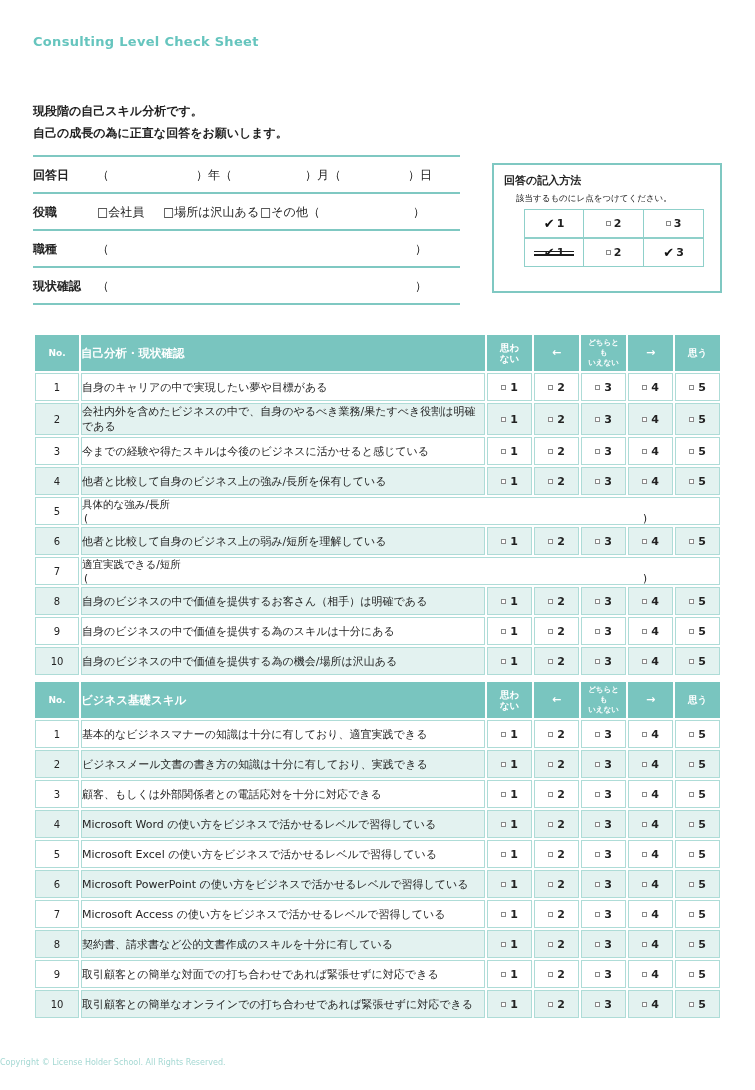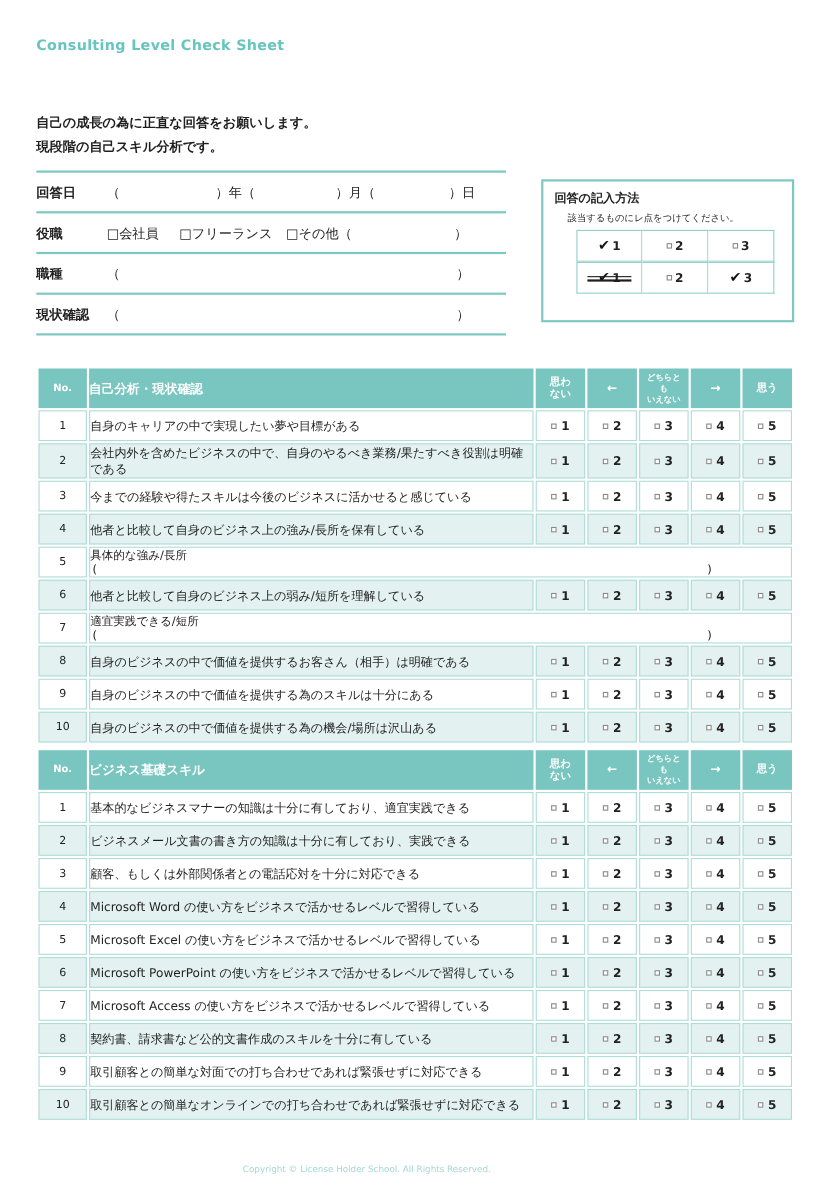--- a/index.html
+++ b/index.html
@@ -48,44 +48,44 @@
   .check-table td { background:#fff; border:1.5px solid #aedcd7; height:28px; padding:0; vertical-align:middle; }
   tr.alt td { background:#e3f2f0; }
   .td-no { text-align:center; font-size:10px; }
   .td-text { font-size:11px; padding-left:8px; color:#1f1f1f; }
   .td-opt { text-align:center; font-size:11px; font-weight:bold; }
   .td-opt .cbx { margin-right:4px; vertical-align:1px; }
   .td-free { height:32px; padding:3px 0 2px 8px; }
   .fl1 { font-size:10.5px; }
   .fl2 { display:flex; justify-content:space-between; padding-right:72px; padding-left:2px; font-size:10.5px; }
 
-  .footer { position:absolute; left:0; top:1058px; width:667px; text-align:center; font-size:8px; color:#a5d8d3; }
+  .footer { position:absolute; left:0; top:1058px; width:667px; text-align:left; font-size:8px; color:#a5d8d3; }
 </style>
 </head>
 <body>
 
 <div class="page-title">Consulting Level Check Sheet</div>
 
 <div class="intro">
+  <div>現段階の自己スキル分析です。</div>
   <div>自己の成長の為に正直な回答をお願いします。</div>
-  <div>現段階の自己スキル分析です。</div>
 </div>
 
 <div class="form-area">
   <div class="form-row r0">
     <span class="form-label">回答日</span>
     <span class="p0">（</span>
     <span class="p1">）年（</span>
     <span class="p2">）月（</span>
     <span class="p3">）日</span>
   </div>
   <div class="form-row r1">
     <span class="form-label">役職</span>
     <span class="p0">□会社員</span>
-    <span class="p1">□フリーランス</span>
+    <span class="p1">□場所は沢山ある</span>
     <span class="p2">□その他（</span>
     <span class="p3">）</span>
   </div>
   <div class="form-row r2">
     <span class="form-label">職種</span>
     <span class="p0">（</span>
     <span class="p1">）</span>
   </div>
   <div class="form-row r3">
     <span class="form-label">現状確認</span>

